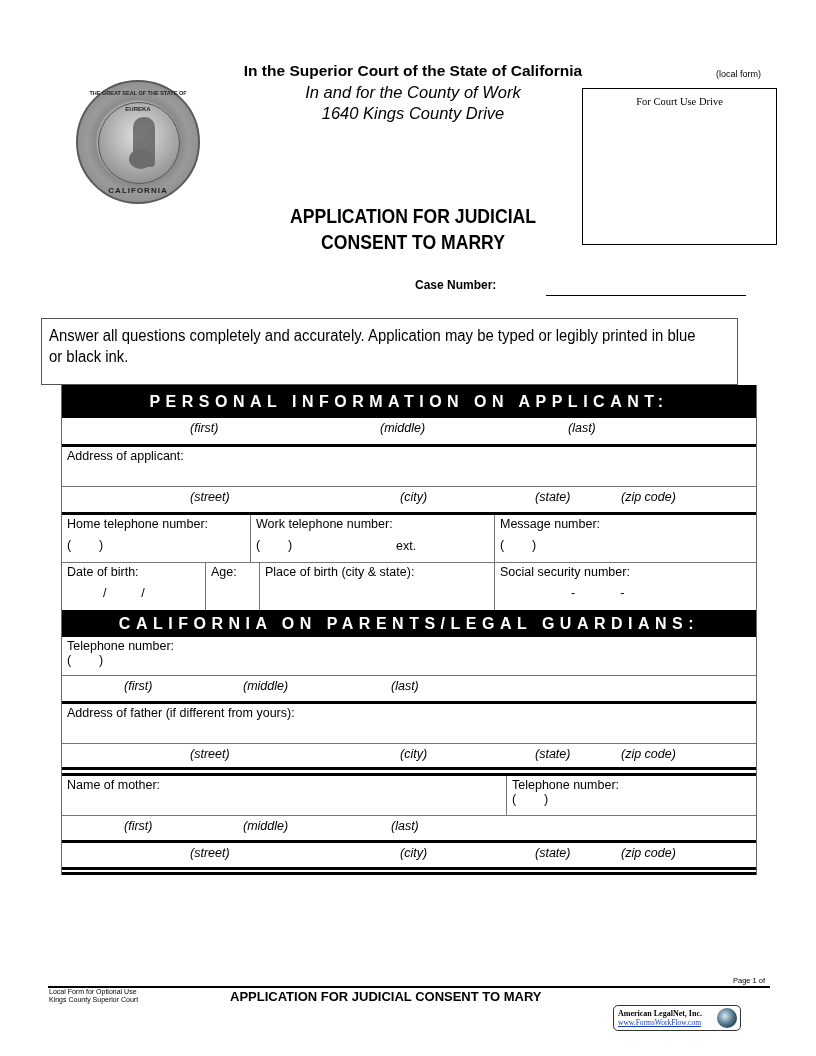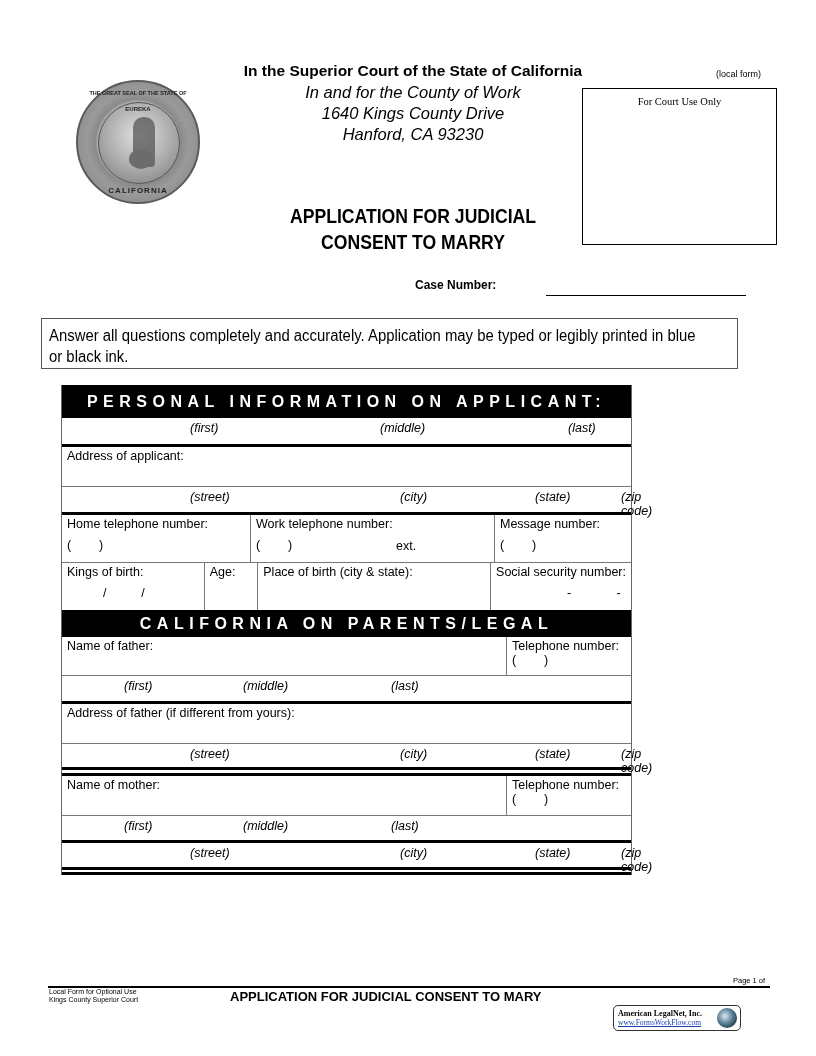--- a/index.html
+++ b/index.html
@@ -19,25 +19,25 @@
   .county-line { left:232px; top:82px; width:362px; text-align:center; font-size:16.5px; font-style:italic; line-height:21px; }
   .local-form { left:716px; top:69px; font-size:9px; color:#000; }
   .court-use-box { left:582px; top:88px; width:195px; height:157px; border:1.5px solid #000; box-sizing:border-box; }
   .court-use-label { width:100%; text-align:center; font-family:"Liberation Serif", serif; font-size:10.5px; margin-top:7px; }
 
   .form-title { left:232px; top:203px; width:362px; text-align:center; font-size:20px; font-weight:bold; line-height:26px; transform:scaleX(.88); transform-origin:center; }
 
   .case-number { left:415px; top:278px; font-size:12px; font-weight:bold; }
   .case-blank { left:546px; top:294px; width:200px; height:1px; border-bottom:1px solid #000; }
 
-  .instructions { left:41px; top:318px; width:697px; height:51px; border:1px solid #555; box-sizing:border-box; padding:6px 7px; font-size:16px; line-height:21px; transform-origin:left top; }
+  .instructions { left:41px; top:318px; width:697px; height:67px; border:1px solid #555; box-sizing:border-box; padding:6px 7px; font-size:16px; line-height:21px; transform-origin:left top; }
   .instructions span { display:block; transform:scaleX(.93); transform-origin:left top; white-space:nowrap; }
 
   
-  .form { left:61px; top:385px; width:571px; border-left:1px solid #666; border-right:1px solid #666; box-sizing:border-box; }
+  .form { left:61px; top:385px; width:696px; border-left:1px solid #666; border-right:1px solid #666; box-sizing:border-box; }
   .section-header { background:#000; color:#fff; text-align:center; font-weight:bold; font-size:16px; letter-spacing:5.5px; height:33px; line-height:33px; }
   .row { position:relative; border-bottom:1px solid #777; box-sizing:border-box; display:flex; }
   .row.thick-bottom { border-bottom:3.5px solid #000; }
   .cell { position:relative; box-sizing:border-box; font-size:12.5px; padding:2px 5px; }
   .cell + .cell { border-left:1px solid #777; }
   .lbl { display:block; white-space:nowrap; }
   .sub { position:absolute; font-style:italic; font-size:12.5px; top:3px; }
   .paren { display:block; margin-top:7px; white-space:pre; }
 
   
@@ -61,25 +61,24 @@
     <div class="seal-shield"></div>
   </div>
   <div class="seal-eureka">EUREKA</div>
   <div class="seal-text-bot">CALIFORNIA</div>
 </div>
 
 <div class="abs court-line">In the Superior Court of the State of California</div>
 <div class="abs county-line">
   <div>In and for the County of Work</div>
   <div>1640 Kings County Drive</div>
-  <div>Hanford, CA  93230</div>
 </div>
 <div class="abs local-form">(local form)</div>
 <div class="abs court-use-box">
-  <div class="court-use-label">For Court Use Only</div>
+  <div class="court-use-label">For Court Use Drive</div>
 </div>
 
 <div class="abs form-title">
   <div>APPLICATION FOR JUDICIAL</div>
   <div>CONSENT TO MARRY</div>
 </div>
 
 <div class="abs case-number">Case Number:</div>
 <div class="abs case-blank"></div>
 
@@ -120,41 +119,38 @@
       <span style="position:absolute;left:145px;top:24px;font-size:12.5px;">ext.</span>
     </div>
     <div class="cell" style="flex:1;">
       <span class="lbl">Message number:</span>
       <span class="paren">(        )</span>
     </div>
   </div>
 
   <div class="row" style="height:47px;border-bottom:none;">
     <div class="cell" style="width:143px;">
-      <span class="lbl">Kings of birth:</span>
+      <span class="lbl">Date of birth:</span>
       <span class="paren" style="padding-left:36px;">/          /</span>
     </div>
     <div class="cell" style="width:54px;">
       <span class="lbl">Age:</span>
     </div>
     <div class="cell" style="width:235px;">
       <span class="lbl">Place of birth (city &amp; state):</span>
     </div>
     <div class="cell" style="flex:1;">
       <span class="lbl">Social security number:</span>
       <span class="paren" style="padding-left:71px;">-             -</span>
     </div>
   </div>
 
   <div class="section-header" style="height:27px;line-height:27px;">CALIFORNIA ON PARENTS/LEGAL GUARDIANS:</div>
 
   <div class="row" style="height:39px;">
-    <div class="cell" style="width:444px;">
-      <span class="lbl">Name of father:</span>
-    </div>
     <div class="cell" style="flex:1;">
       <span class="lbl">Telephone number:</span>
       <span class="paren" style="margin-top:0;">(        )</span>
     </div>
   </div>
   <div class="row thick-bottom" style="height:28px;">
     <span class="sub" style="left:62px;">(first)</span>
     <span class="sub" style="left:181px;">(middle)</span>
     <span class="sub" style="left:329px;">(last)</span>
   </div>

